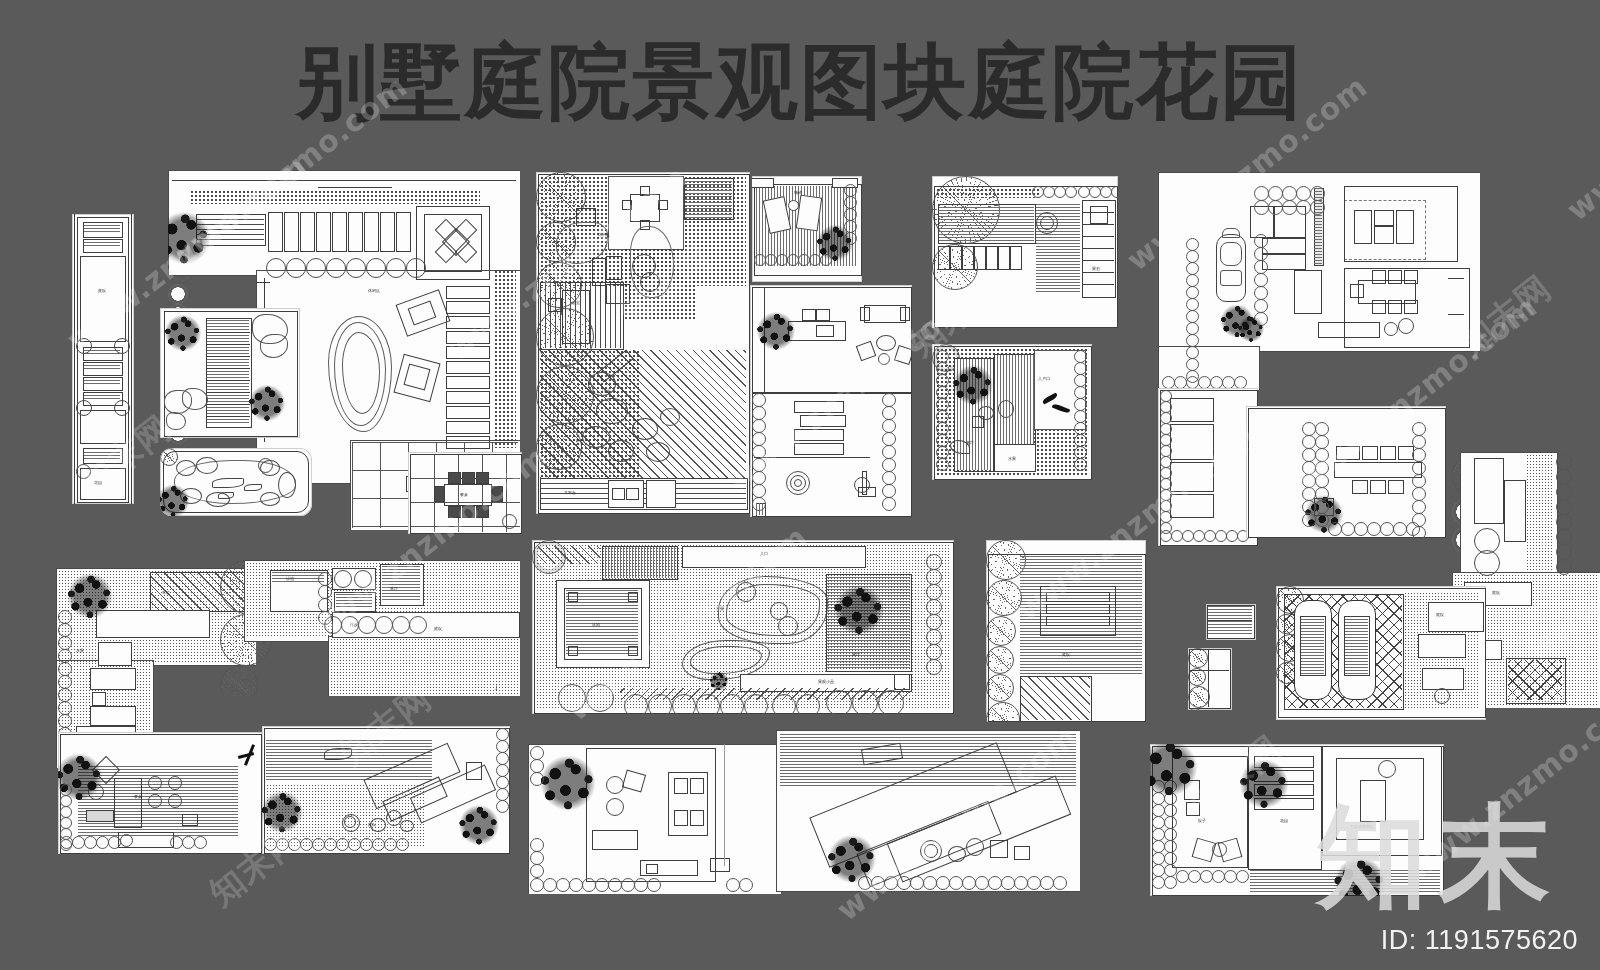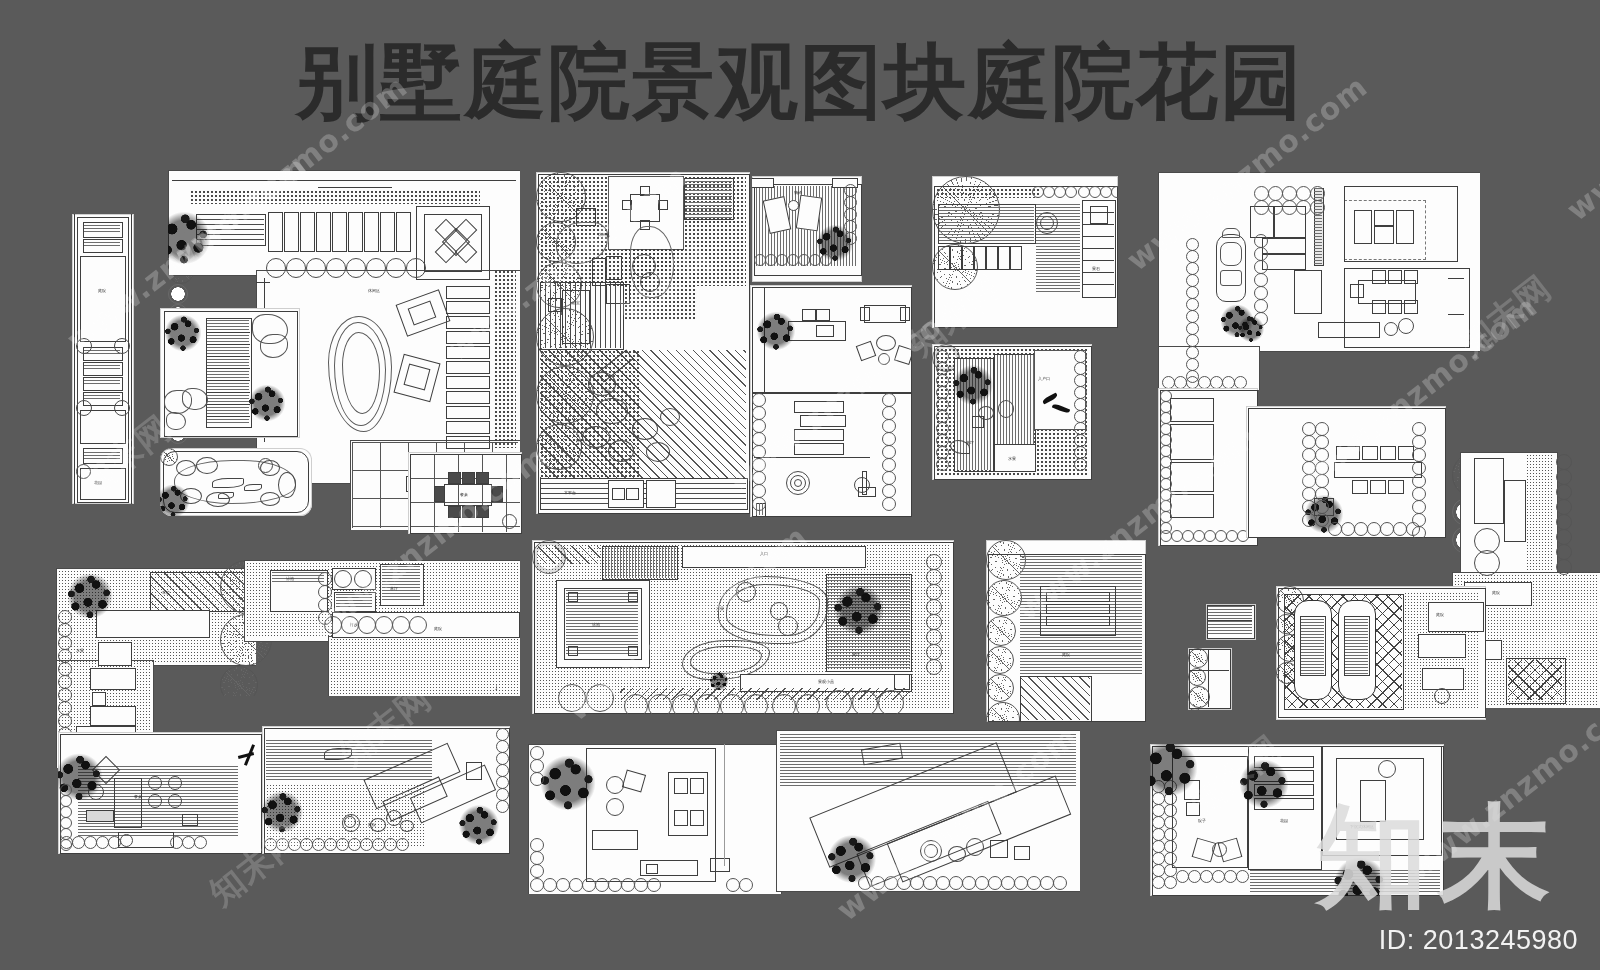--- a/index.html
+++ b/index.html
@@ -1142,13 +1142,13 @@
     <span style="left: 1290px; top: 470px;">www.znzmo.com</span>
     <span style="left: 1400px; top: 860px;">www.znzmo.com</span>
     <span style="left: 1450px; top: 330px; font-size: 34px; opacity: 0.18;">知末网</span>
     <span style="left: 1520px; top: 640px;">www.znzmo.com</span>
     <span style="left: 1560px; top: 200px;">www.znzmo.com</span>
     <span style="left: 200px; top: 880px; font-size: 34px; opacity: 0.18;">知末网</span>
   </div>
 
 <div id="bigmark">知末</div>
 
-<div id="idtag" style="color: rgb(242, 242, 242);">ID: 2013245980</div>
+<div id="idtag" style="color: rgb(242, 242, 242);">ID: 1191575620</div>
 
 </body></html>

